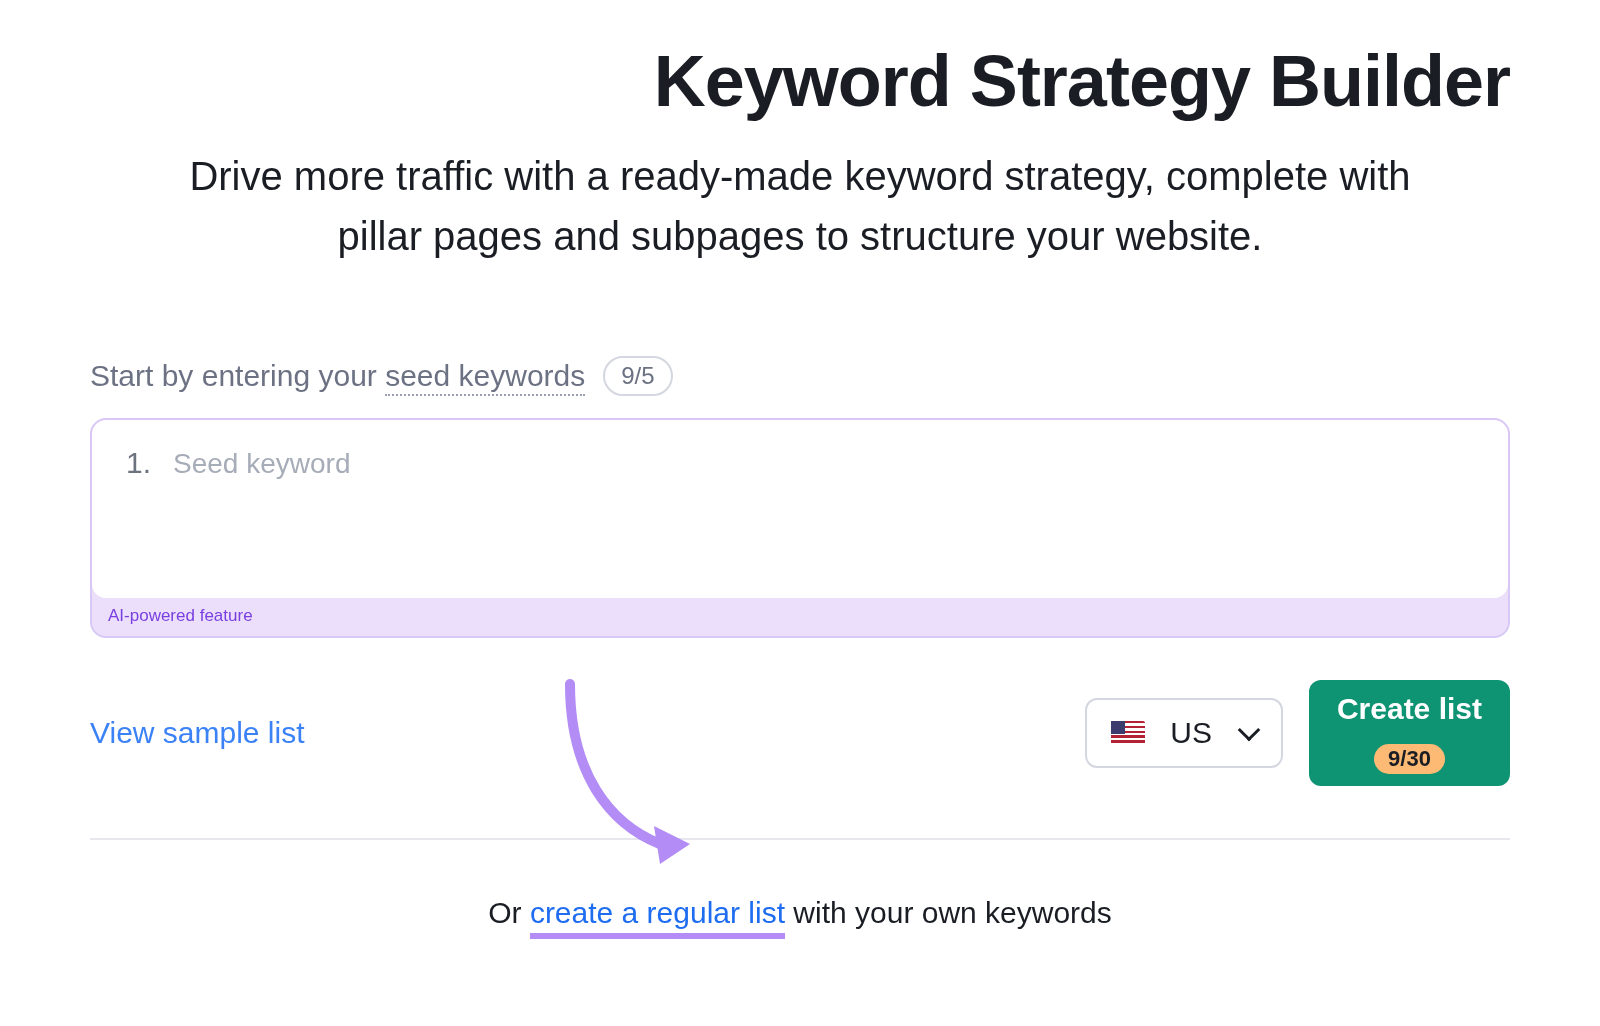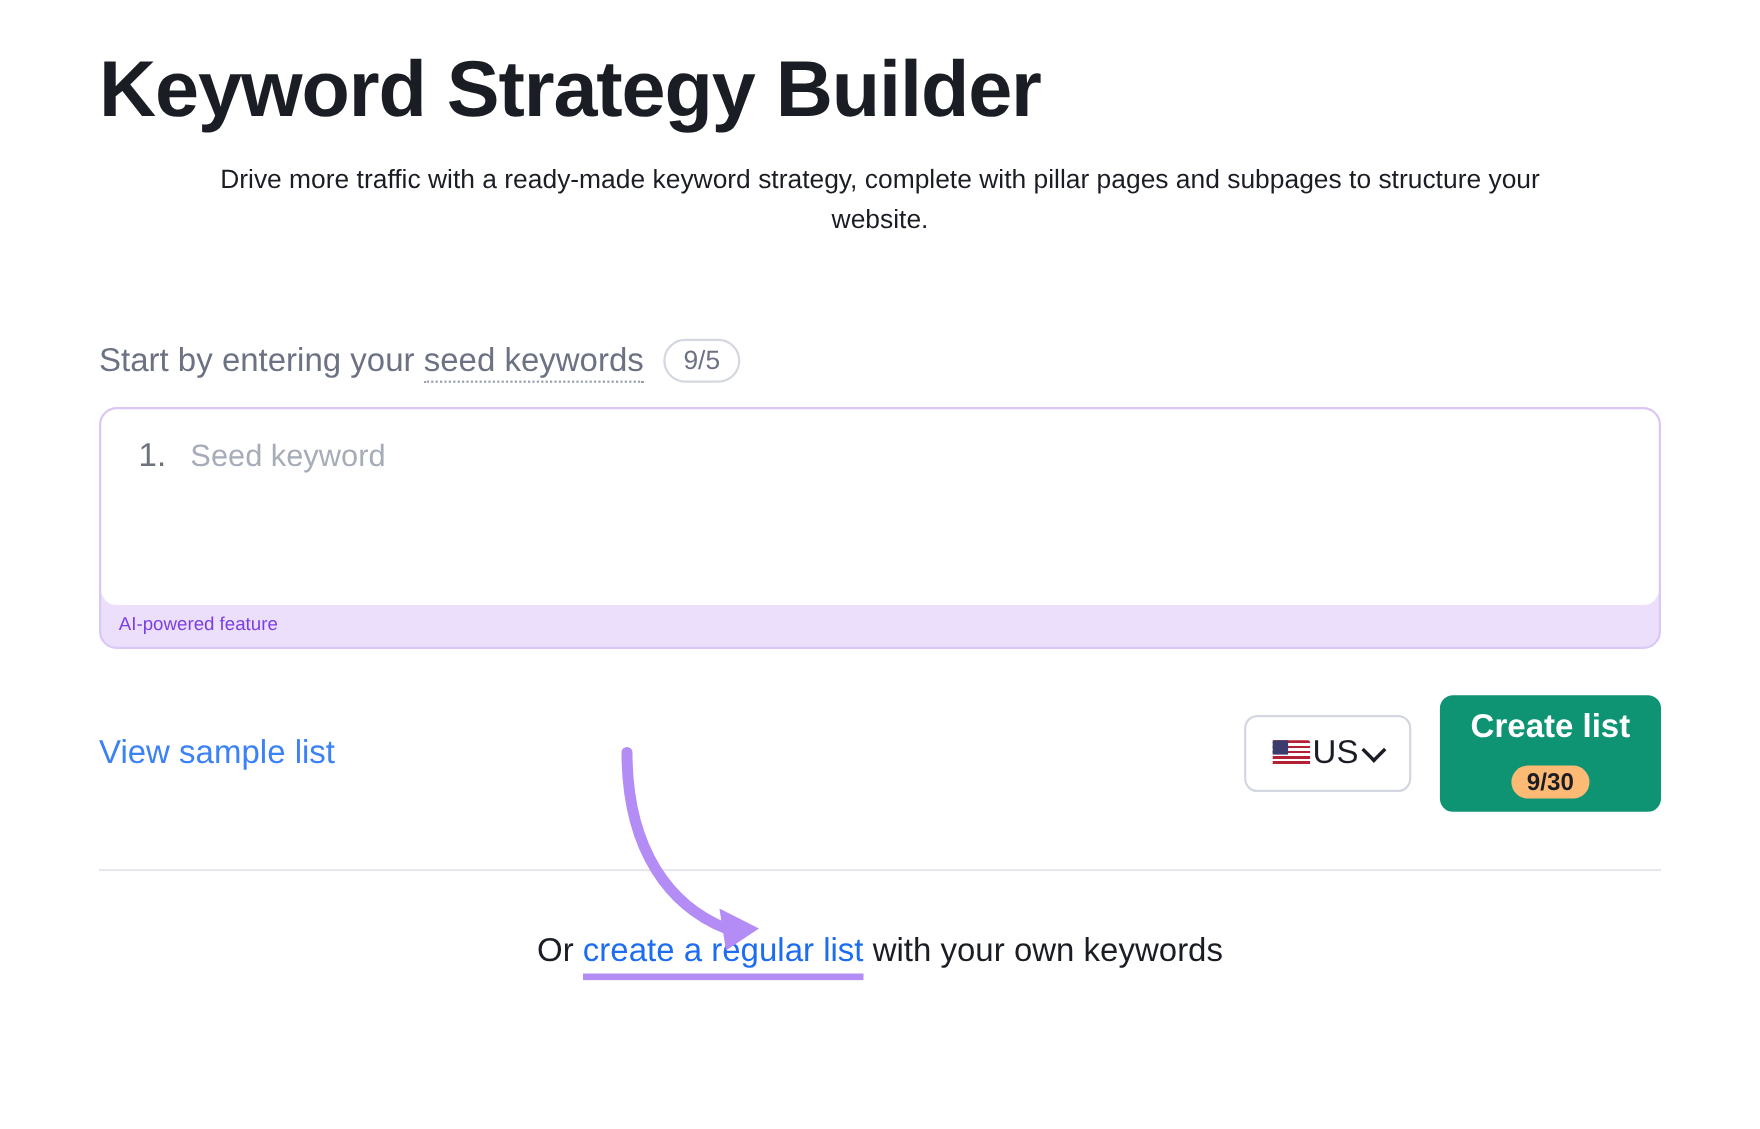--- a/index.html
+++ b/index.html
@@ -6,27 +6,27 @@
   html, body { width: 1600px; height: 1026px; }
   body {
     font-family: -apple-system, BlinkMacSystemFont, "Segoe UI", Helvetica, Arial, sans-serif;
     background: #ffffff;
     color: #1a1d23;
     padding: 30px 90px 0 90px;
   }
   .page-title {
     font-size: 72px;
     font-weight: 700;
-    text-align: left;
+    text-align: right;
     letter-spacing: -1px;
     color: #1a1d23;
     margin-top: 10px;
   }
   .subtitle {
-    font-size: 24px;
+    font-size: 40px;
     text-align: center;
     color: #1a1d23;
     line-height: 1.5;
     margin-top: 24px;
     padding: 0 80px;
   }
   .seed-label-row {
     display: flex;
     align-items: center;
     gap: 18px;
@@ -91,21 +91,21 @@
   }
   .sample-link {
     color: #3b82f6;
     font-size: 30px;
     text-decoration: none;
   }
   .spacer { flex: 1; }
   .country-select {
     display: flex;
     align-items: center;
-    gap: 2px;
+    gap: 25px;
     border: 2px solid #d4d7df;
     border-radius: 12px;
     padding: 16px 24px;
     font-size: 30px;
     color: #1a1d23;
     margin-right: 26px;
     background: #fff;
   }
   .flag-us {
     width: 34px;

